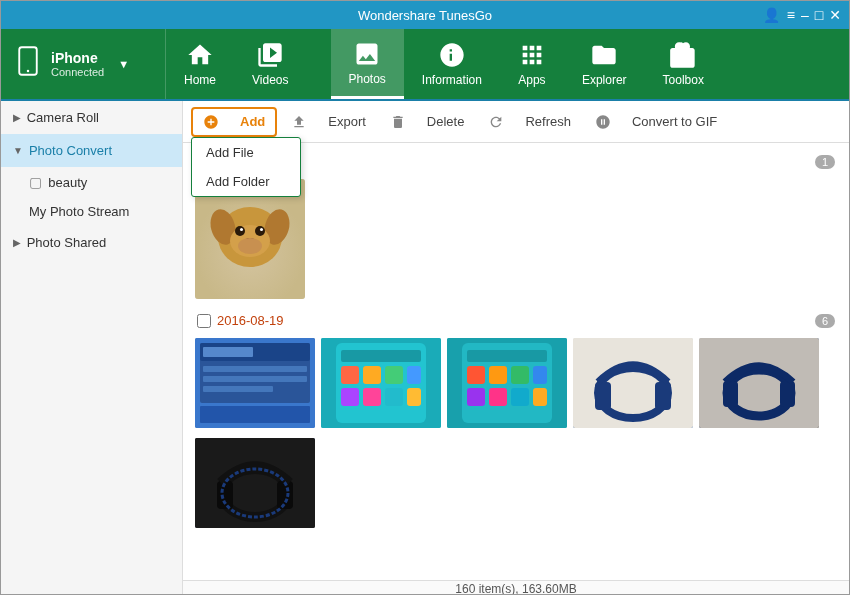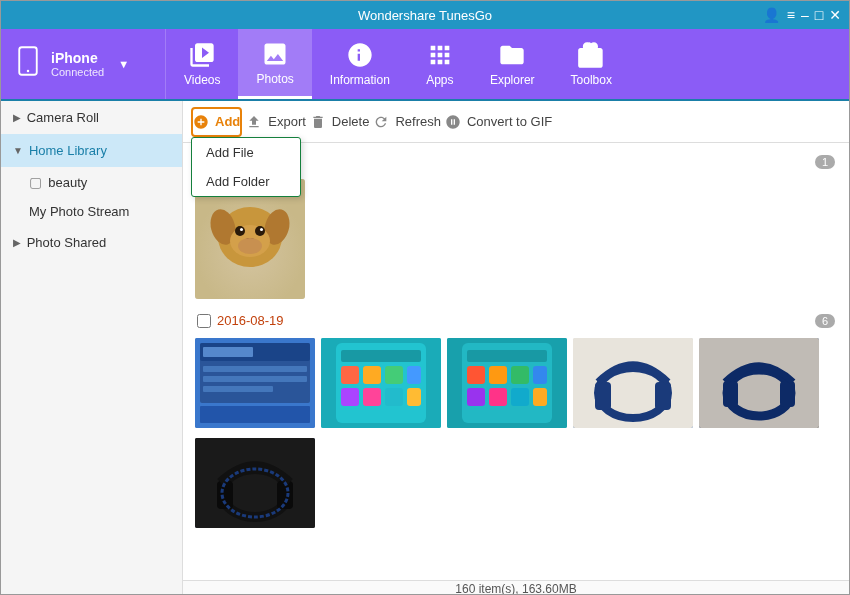--- a/index.html
+++ b/index.html
@@ -24,21 +24,21 @@
       align-items: center;
     }
     .title-bar-controls span {
       color: white;
       font-size: 14px;
       cursor: pointer;
     }
 
     
     .top-nav {
-      background: #8b5cf6;
+      background: #15803d;
       height: 72px;
       display: flex;
       align-items: stretch;
       border-bottom: 2px solid #1a7fa8;
     }
     .device-info {
       display: flex;
       align-items: center;
       padding: 0 12px;
       gap: 8px;
@@ -66,20 +66,21 @@
       color: white;
       padding: 0 18px;
       cursor: pointer;
       gap: 4px;
       font-size: 12px;
       position: relative;
     }
     .nav-item.active {
       background: rgba(255,255,255,0.2);
       border-bottom: 3px solid white;
+      margin-left: 24px;
     }
     .nav-item svg { width: 28px; height: 28px; fill: white; }
 
     
     .main {
       display: flex;
       height: calc(595px - 28px - 72px);
     }
 
     
@@ -124,22 +125,22 @@
       border-bottom: 1px solid #ddd;
       display: flex;
       align-items: center;
       padding: 0 8px;
       gap: 4px;
       position: relative;
     }
     .tool-btn {
       display: flex;
       align-items: center;
-      gap: 6px;
-      padding: 5px 0;
+      gap: 21px;
+      padding: 5px 10px;
       border-radius: 4px;
       cursor: pointer;
       font-size: 13px;
       color: #444;
       border: none;
       background: none;
     }
     .tool-btn.add-btn {
       border: 2px solid #e8820a;
       color: #e8820a;
@@ -263,20 +264,26 @@
       </svg>
     </div>
     <div class="device-text">
       <div class="name">iPhone</div>
       <div class="status">Connected</div>
     </div>
     <span class="chevron">▼</span>
   </div>
   <div class="nav-items">
 
+    <div class="nav-item">
+      <svg viewBox="0 0 24 24">
+          <path d="M10 20v-6h4v6h5v-8h3L12 3 2 12h3v8z"></path>
+        </svg>
+      <span>Home</span>
+    </div>
 
 
     <div class="nav-item">
       <svg viewBox="0 0 24 24">
           <path d="M4 6H2v14c0 1.1.9 2 2 2h14v-2H4V6zm16-4H8c-1.1 0-2 .9-2 2v12c0 1.1.9 2 2 2h12c1.1 0 2-.9 2-2V4c0-1.1-.9-2-2-2zm-8 12.5v-9l6 4.5-6 4.5z"></path>
         </svg>
       <span>Videos</span>
     </div>
 
     <div class="nav-item active">
@@ -320,21 +327,21 @@
 
   <div class="sidebar">
 
     <div class="sidebar-item">
       <span class="arrow">▶</span>
       <span>Camera Roll</span>
     </div>
 
     <div class="sidebar-item active">
       <span class="arrow">▼</span>
-      <span>Home Library</span>
+      <span>Photo Convert</span>
     </div>
 
     <div class="sidebar-subitem">
       <span style="color:#888; font-size:14px;">▢</span>
       <span>beauty</span>
     </div>
 
     <div class="sidebar-subitem">
       <span>My Photo Stream</span>
     </div>

